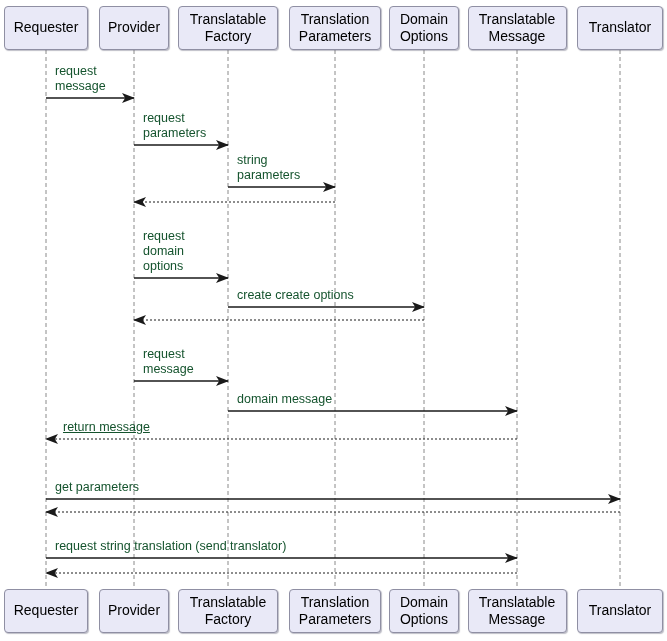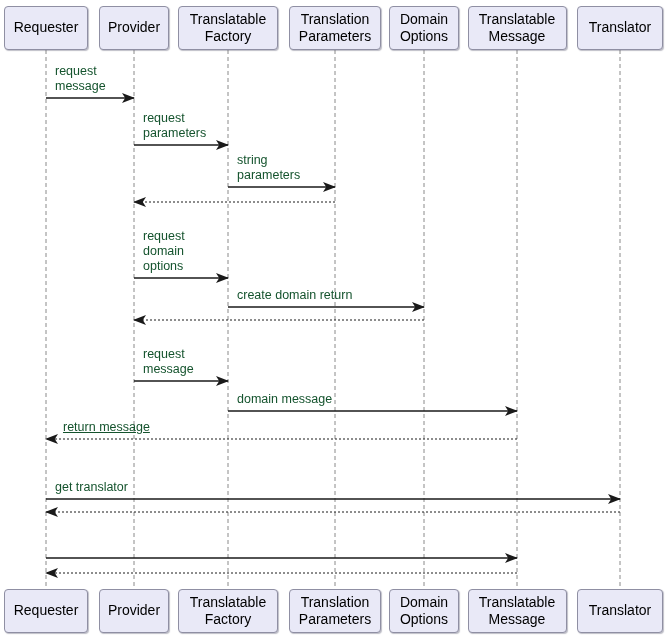--- a/index.html
+++ b/index.html
@@ -79,34 +79,37 @@
     <div class="msg-label" style="left: 237px; top: 153px;">
       <span>string</span>
       <span>parameters</span>
     </div>
     <div class="msg-label" style="left: 143px; top: 229px;">
       <span>request</span>
       <span>domain</span>
       <span>options</span>
     </div>
     <div class="msg-label" style="left: 237px; top: 288px;">
-      <span>create domain return</span>
+      <span>create create options</span>
     </div>
     <div class="msg-label" style="left: 143px; top: 347px;">
       <span>request</span>
       <span>message</span>
     </div>
     <div class="msg-label" style="left: 237px; top: 392px;">
       <span>domain message</span>
     </div>
     <div class="msg-label" style="left: 63px; top: 420px; text-decoration: underline;">
       <span>return message</span>
     </div>
     <div class="msg-label" style="left: 55px; top: 480px;">
-      <span>get translator</span>
+      <span>get parameters</span>
+    </div>
+    <div class="msg-label" style="left: 55px; top: 539px;">
+      <span>request string translation (send translator)</span>
     </div>
     <div class="actor" style="left: 4px; top: 6px; width: 84px;">
       <span>Requester</span>
     </div>
     <div class="actor" style="left: 99px; top: 6px; width: 70px;">
       <span>Provider</span>
     </div>
     <div class="actor" style="left: 178px; top: 6px; width: 100px;">
       <span>Translatable Factory</span>
     </div>

